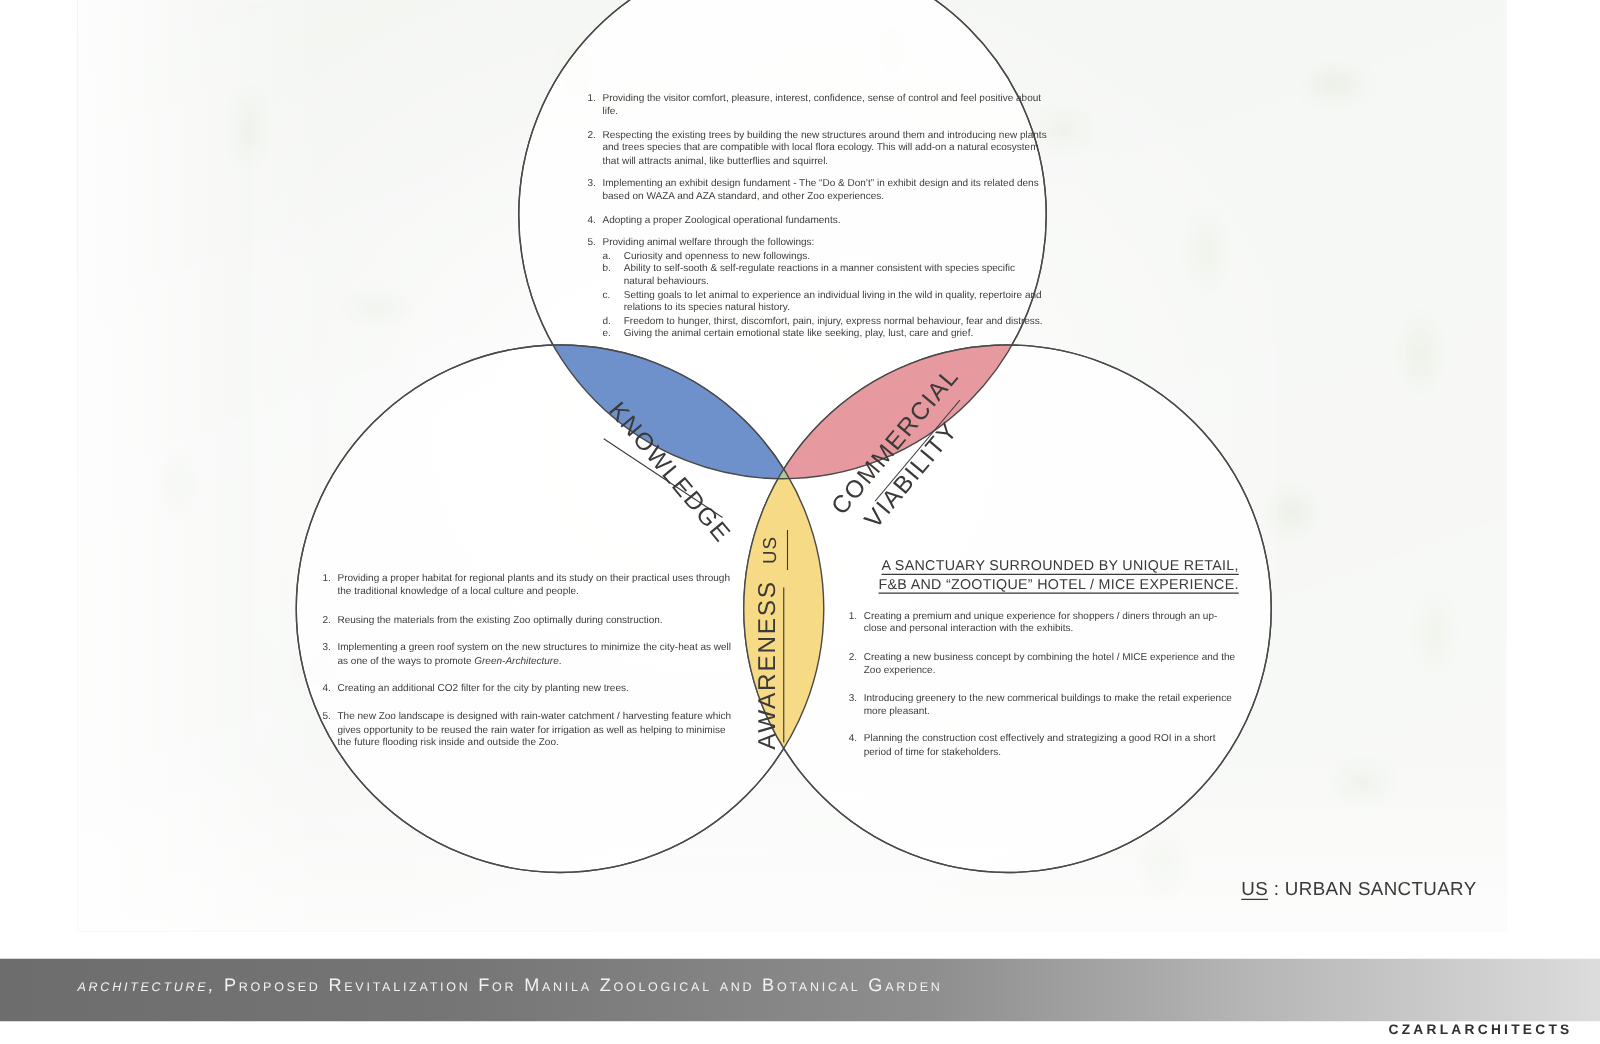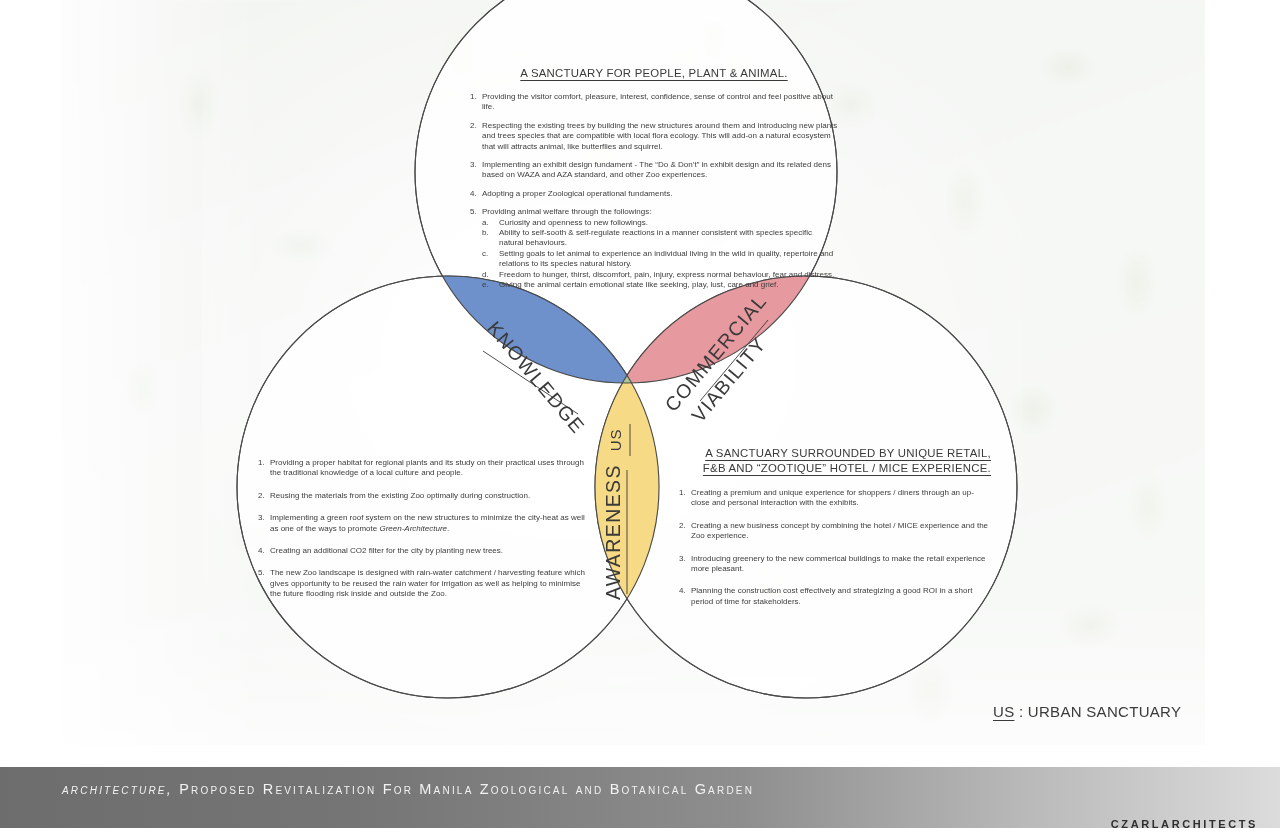--- a/index.html
+++ b/index.html
@@ -66,21 +66,21 @@
   #block-right .item{margin-top:12px;}
   #block-left .item{margin-top:12px;}
 
   
   #legend{position:absolute;left:993px;top:703px;font-size:15px;color:#3a3a3a;
           letter-spacing:.3px;white-space:nowrap;}
   #legend .us{text-decoration:underline;text-underline-offset:2.5px;
               text-decoration-thickness:.8px;}
 
   
-  #caption-bar{position:absolute;left:0;top:767px;width:1280px;height:61px;
+  #caption-bar{position:absolute;left:0;top:767px;width:1280px;height:50px;
       background:linear-gradient(to right,#6d6d6d 0%,#757575 28%,#8e8e8e 58%,#b9b9b9 80%,#dcdcdc 100%);}
   #caption-text{position:absolute;left:62px;top:14px;color:#f2f2f2;
       font-size:14.5px;letter-spacing:2.2px;font-variant:small-caps;white-space:nowrap;}
   #caption-text .lead{font-style:italic;}
   #firm{position:absolute;right:22px;top:818px;font-size:11px;letter-spacing:2.6px;
         color:#2f2f2f;font-weight:bold;white-space:nowrap;}
 </style>
 </head>
 <body>
 
@@ -145,21 +145,20 @@
     <line x1="627" y1="470" x2="627" y2="594" stroke="#3a3a3a" stroke-width="0.9"></line>
   </g>
 
   <g>
     <text x="621" y="440" fill="#3a3a3a" font-family="Liberation Sans, sans-serif" font-size="15" letter-spacing="0.8" text-anchor="middle" transform="rotate(-90 621 440)">US</text>
     <line x1="630" y1="424" x2="630" y2="456" stroke="#3a3a3a" stroke-width="0.9"></line>
   </g>
 </svg>
 
 <div class="blk" id="block-top">
-  <div class="blk-title t-center">A SANCTUARY FOR PEOPLE, PLANT &amp; ANIMAL.</div>
 
   <div class="item">
     <span class="num">1.</span>
     <span class="txt">Providing the visitor comfort, pleasure, interest, confidence, sense of control and feel positive about life.</span>
   </div>
   <div class="item">
     <span class="num">2.</span>
     <span class="txt">Respecting the existing trees by building the new structures around them and introducing new plants and trees species that are compatible with local flora ecology. This will add-on a natural ecosystem that will attracts animal, like butterflies and squirrel.</span>
   </div>
   <div class="item">

